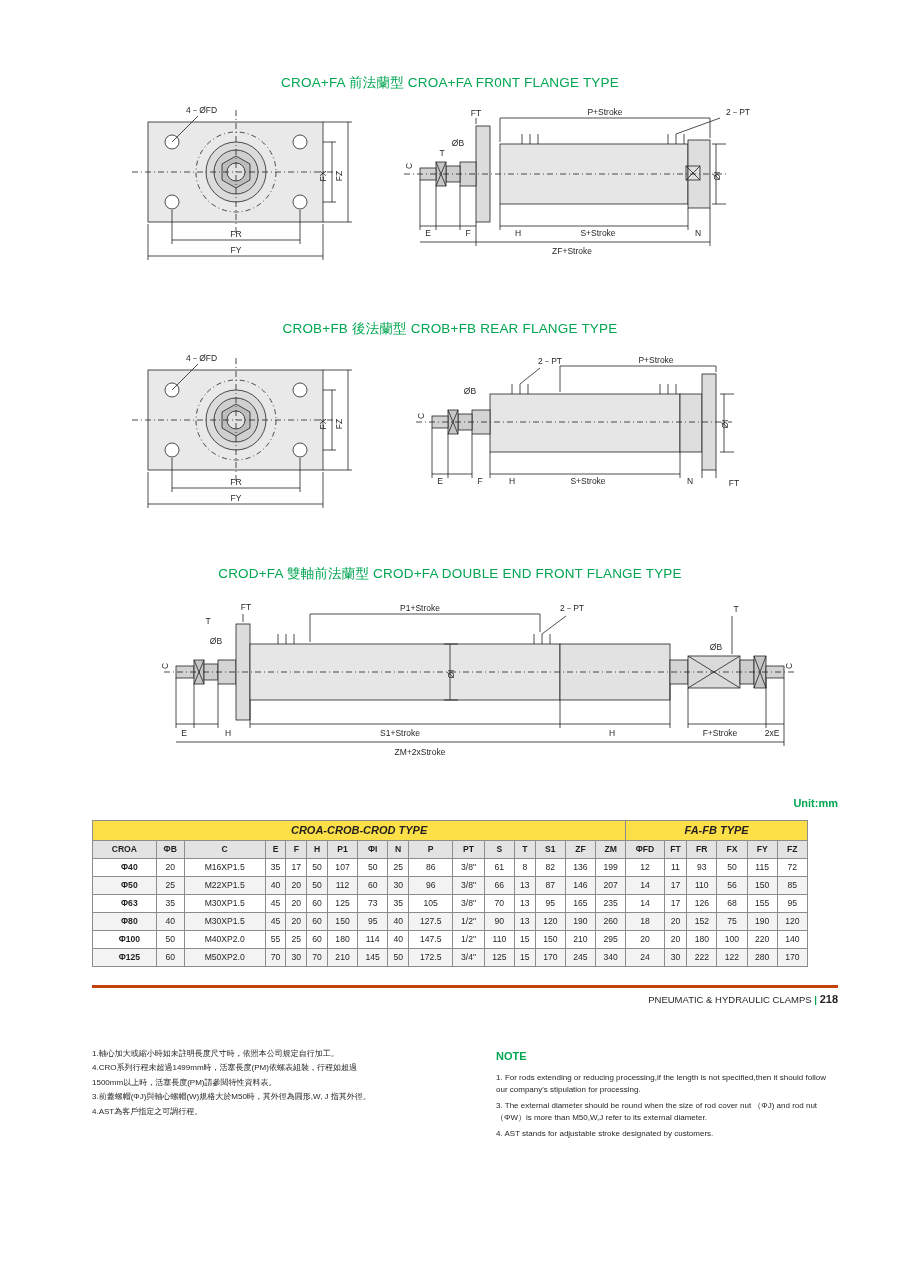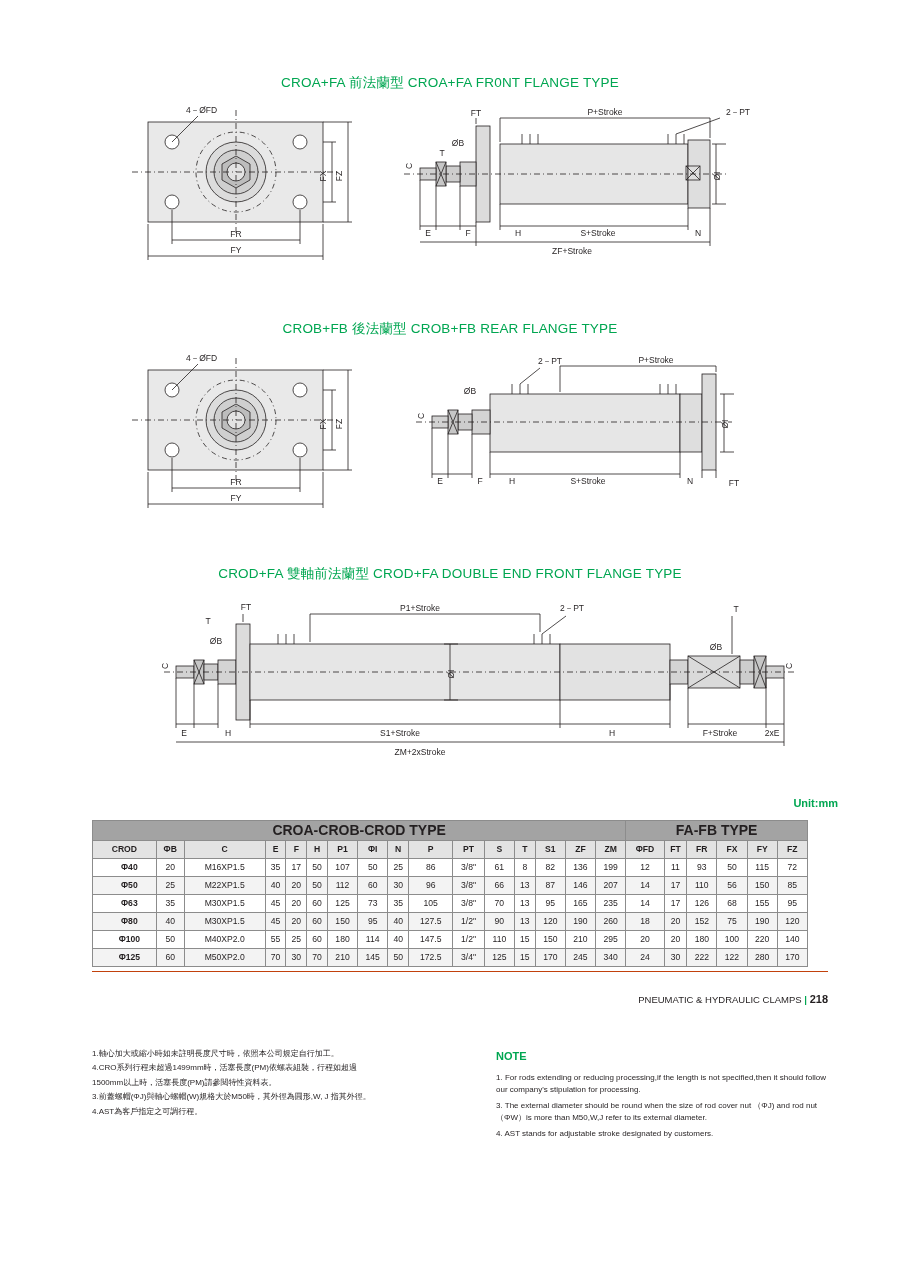--- a/index.html
+++ b/index.html
@@ -22,38 +22,38 @@
   
   .unit{
     position:absolute; right:62px; top:797px;
     font-size:11px; font-weight:bold; color:#00a651;
   }
 
   
   .tbl-wrap{position:absolute; left:92px; top:820px; width:716px;}
   table{border-collapse:collapse; width:100%; font-size:8.6px;}
   th,td{border:1px solid #8c8c8c; text-align:center; padding:0; height:17px; line-height:17px;}
-  thead tr.grp th{background:#a3a3a3; font-size:14px; font-weight:bold; height:19px;}
+  thead tr.grp th{background:#fde047; font-size:11px; font-weight:bold; height:19px;font-style:italic;}
   thead tr.hdr th{background:#e3e3e3; font-weight:bold; font-size:8.6px;}
   tbody td{background:#ffffff;}
   tbody tr:nth-child(even) td{background:#f3f3f3;}
   td.b{font-weight:bold;padding-left:10px;}
 
   
   .notes{position:absolute; top:1048px; font-size:8px; line-height:1.55; color:#231f20;}
   .notes h4{margin:0 0 7px 0; font-size:11px; color:#00a651; font-weight:bold;}
   .notes p{margin:0 0 2px 0;}
   #notes-cn{left:92px; width:330px;}
   #notes-en{left:496px; width:330px;}
   #notes-en p{margin:0 0 3px 0;}
 
   
   .footer{
-    position:absolute; left:92px; right:72px; bottom:32px;
-    border-top:1px solid #c2410c; padding-top:21px;
+    position:absolute; left:92px; right:62px; bottom:32px;
+    border-top:3px solid #c2410c; padding-top:5px;
     text-align:right; font-size:9.5px; color:#231f20;
   }
   .footer .pg{font-weight:bold; font-size:11px;}
   .footer .sep{color:#00a651; font-weight:bold;}
 
   text{font-family:"Liberation Sans", sans-serif;}
 </style>
 </head>
 <body>
 
@@ -337,21 +337,21 @@
   <div class="unit">Unit:mm</div>
 
   <div class="tbl-wrap">
     <table>
       <thead>
         <tr class="grp">
           <th colspan="16">CROA-CROB-CROD TYPE</th>
           <th colspan="6">FA-FB TYPE</th>
         </tr>
         <tr class="hdr">
-          <th>CROD</th>
+          <th>CROA</th>
           <th>ΦB</th>
           <th>C</th>
           <th>E</th>
           <th>F</th>
           <th>H</th>
           <th>P1</th>
           <th>ΦI</th>
           <th>N</th>
           <th>P</th>
           <th>PT</th>

